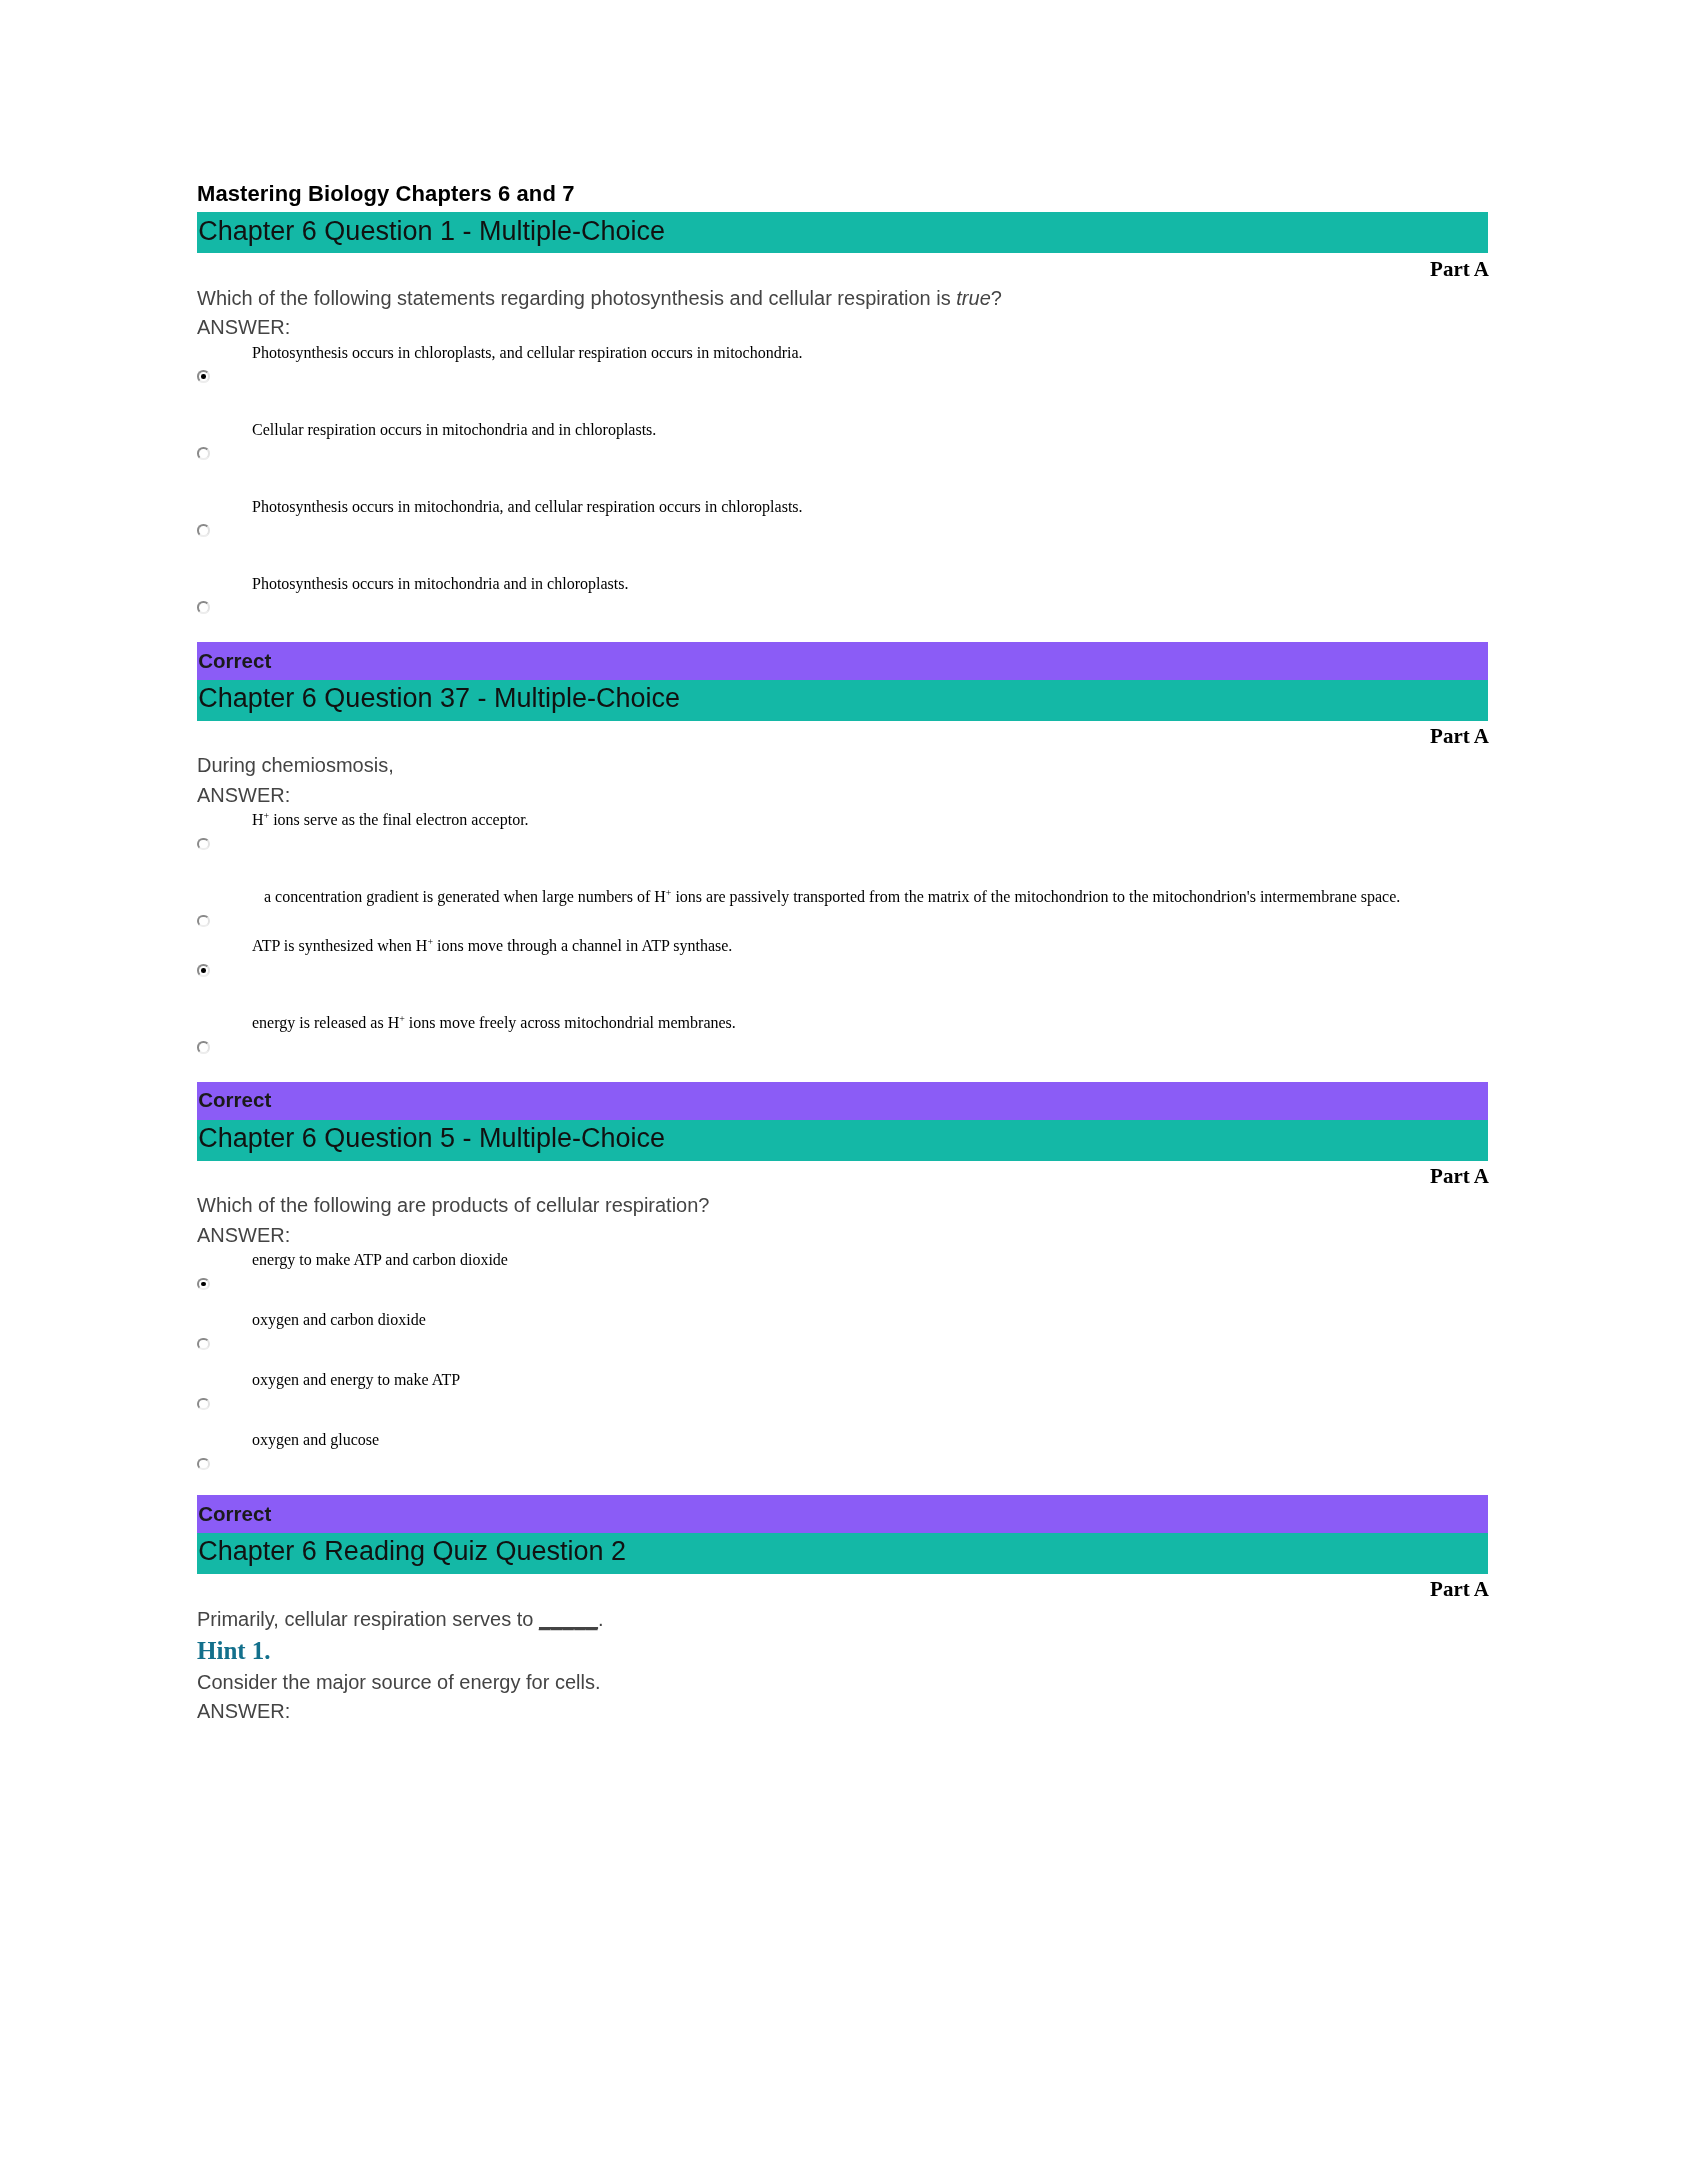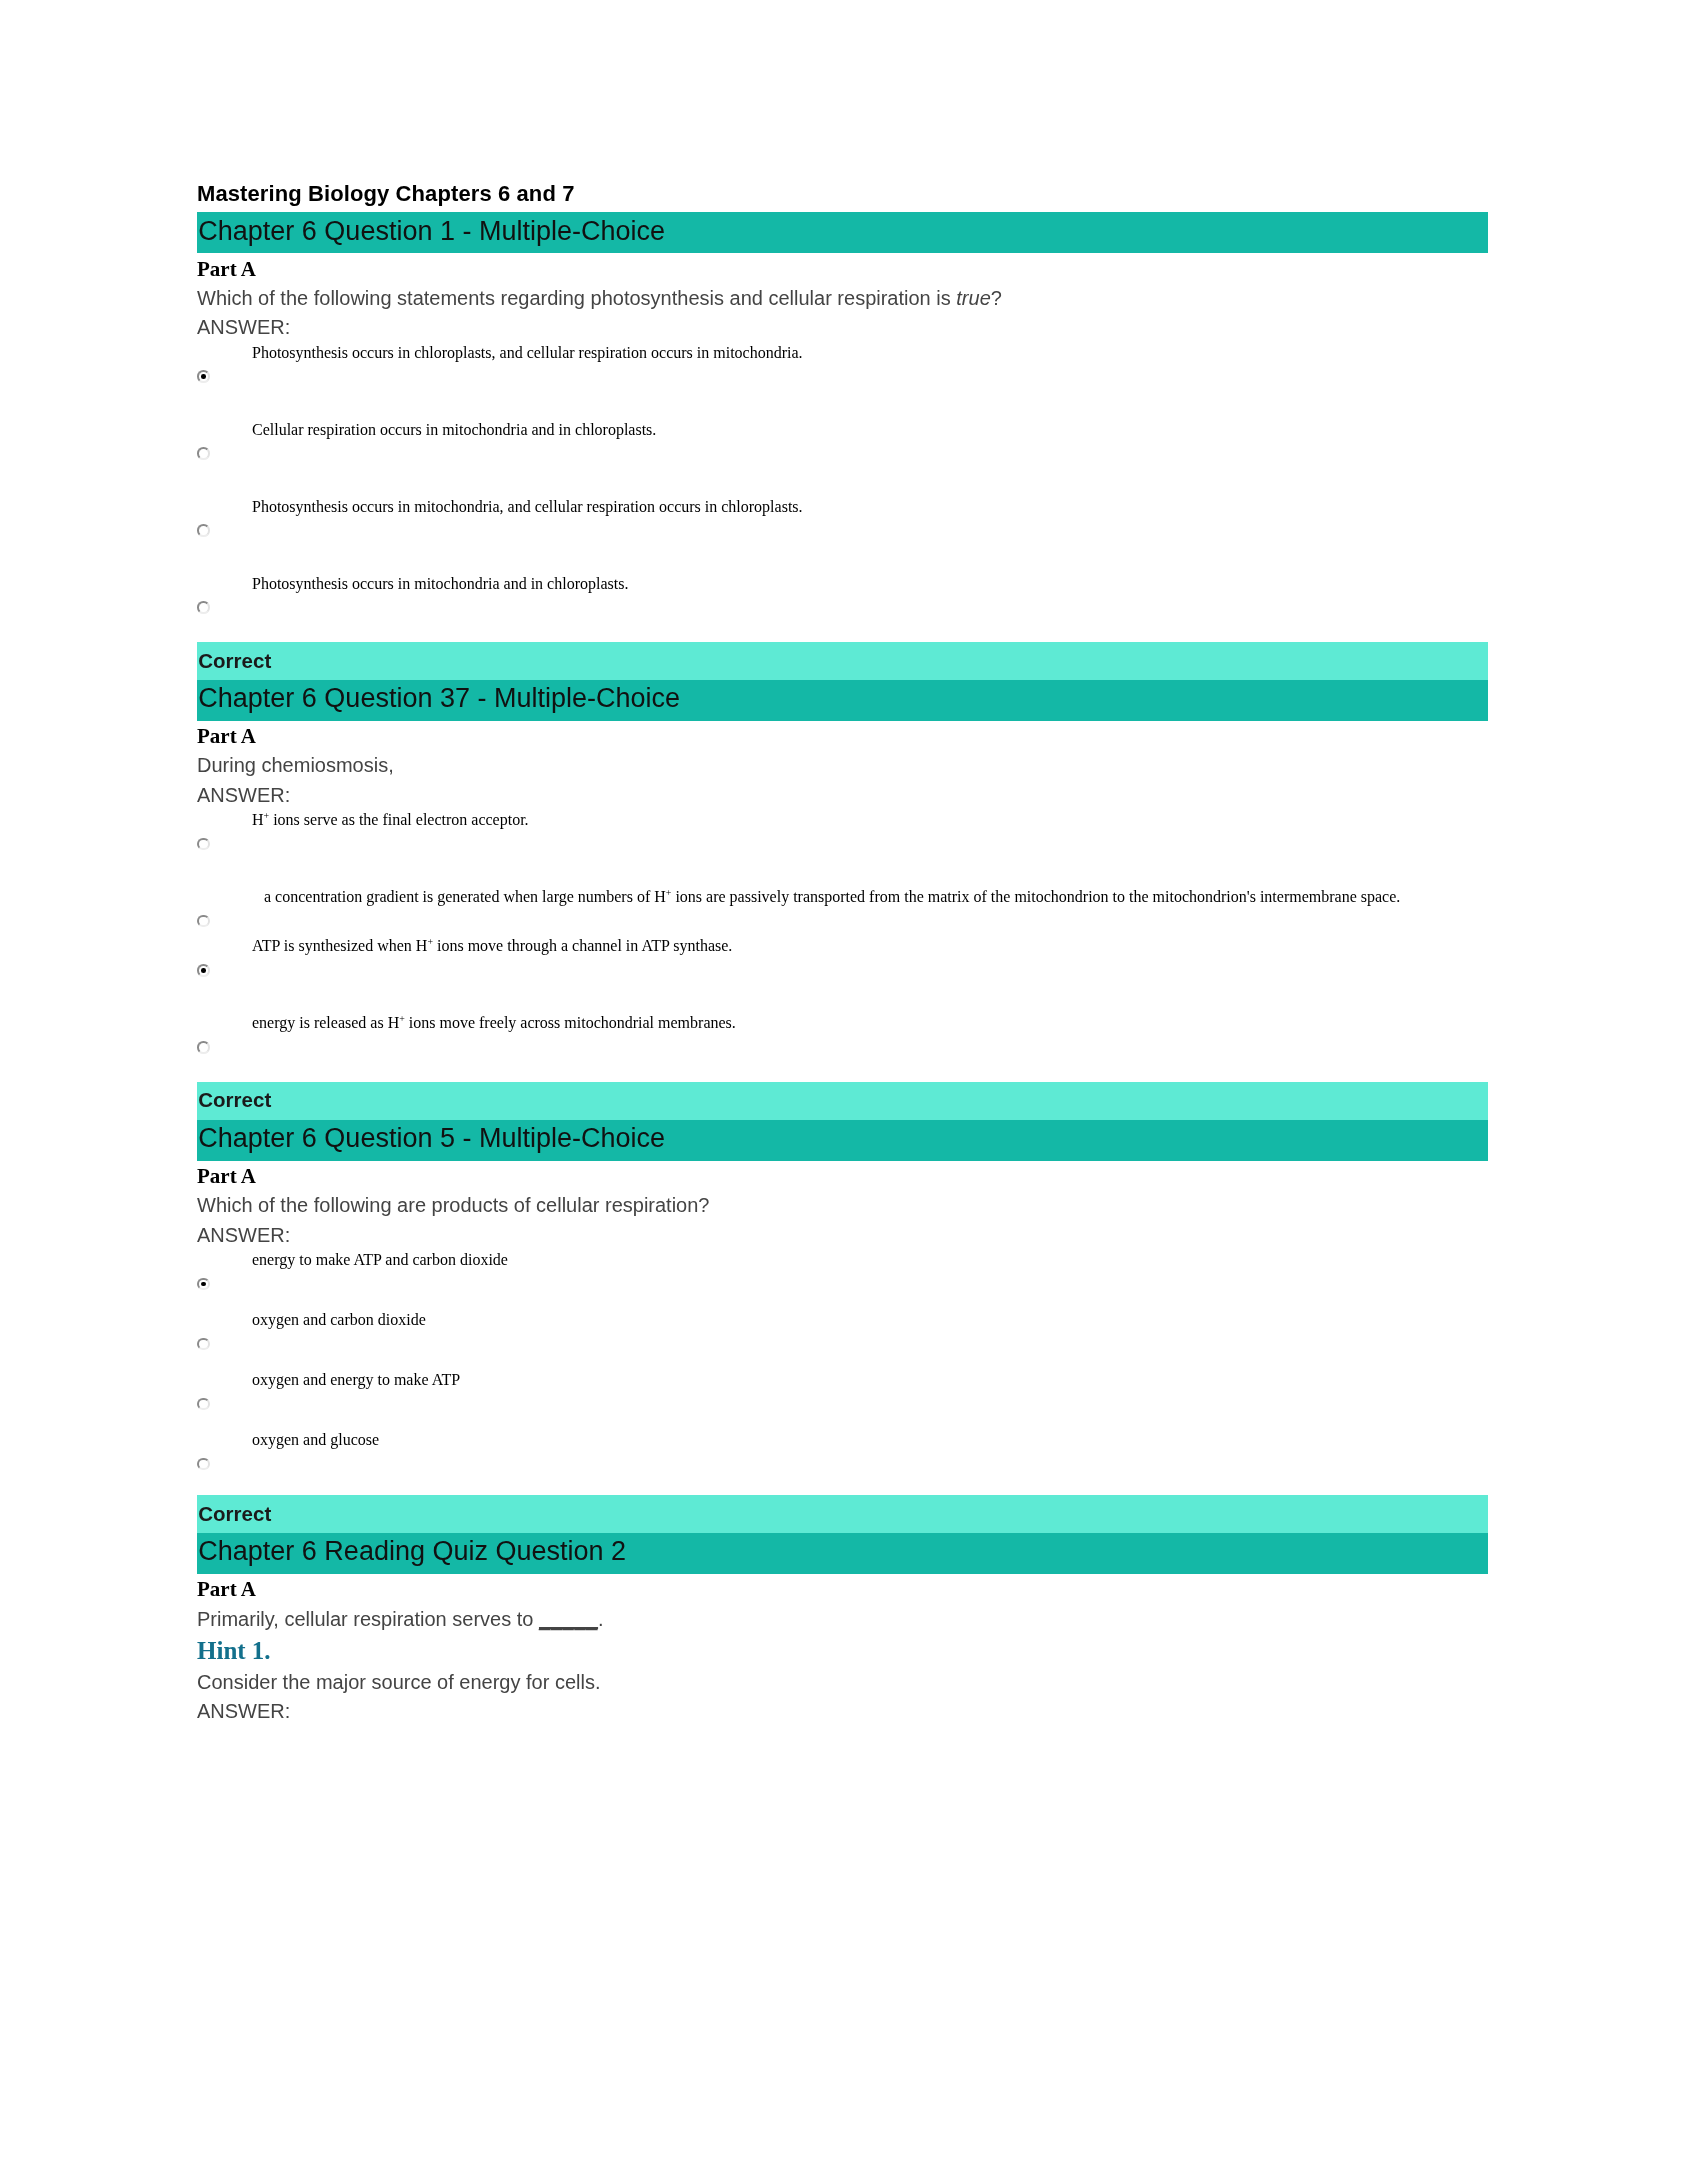--- a/index.html
+++ b/index.html
@@ -47,20 +47,21 @@
     box-sizing: border-box;
   }
 
   .part-label {
     font-family: "Liberation Serif", serif;
     font-weight: bold;
     font-size: 21px;
     color: #000000;
     line-height: 1.3;
     margin: 2.6px 0 0 0;
+    text-align: right;
   }
 
   .prompt {
     font-family: "Liberation Sans", sans-serif;
     font-size: 20px;
     color: #444444;
     line-height: 1.36;
     margin: 2px 0 0 0;
   }
   .prompt .ital { font-style: italic; text-align: right; }
@@ -88,21 +89,21 @@
     color: #444444;
     line-height: 1.36;
     margin: 1.3px 0 0 0;
   }
 
   .correct-bar {
     font-family: "Liberation Sans", sans-serif;
     font-weight: bold;
     font-size: 20.5px;
     color: #1a1a1a;
-    background: #5eead4;
+    background: #8b5cf6;
     line-height: 1.25;
     margin: 0;
     padding: 5.3px 0 6.6px 1.3px;
     width: 1291px;
     box-sizing: border-box;
   }
 
   
   .options { margin: 0; padding: 0; }
 

